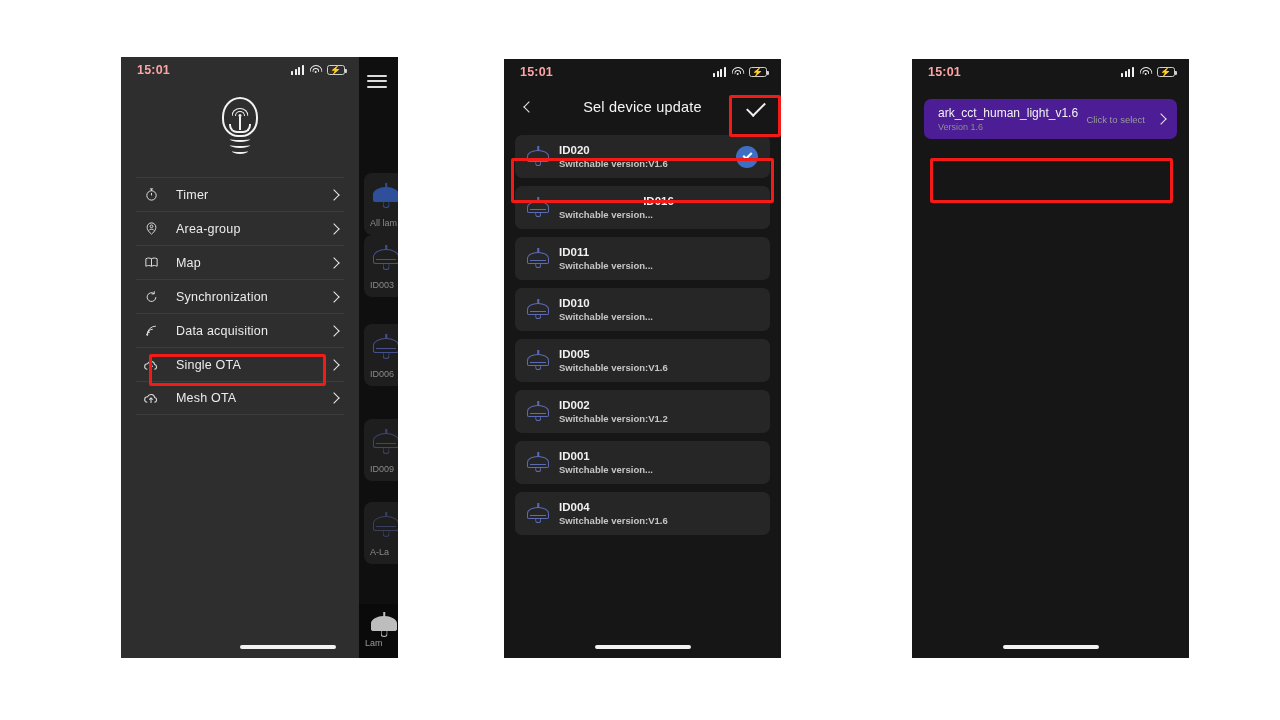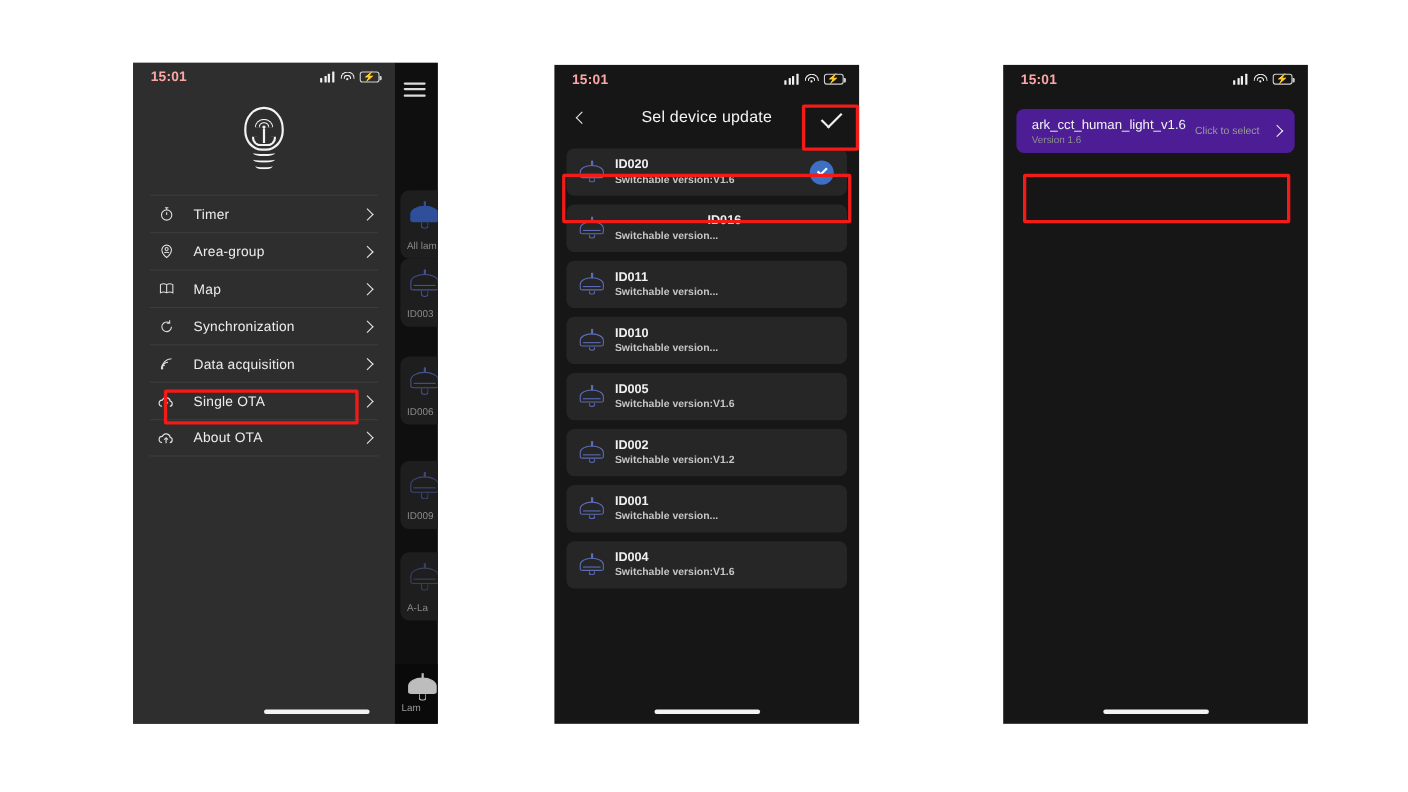--- a/index.html
+++ b/index.html
@@ -328,21 +328,21 @@
         </div>
 
         <div class="mrow">
           <span class="micon">
             <svg width="16" height="16" viewBox="0 0 24 24" fill="none" stroke="currentColor" stroke-width="1.6">
               <path d="M6.5 18.5a4.2 4.2 0 0 1 .4-8.4 5.6 5.6 0 0 1 10.7 1.3 3.6 3.6 0 0 1-.6 7.1"></path>
               <path d="M12 19.5v-7"></path>
                 <path d="M9.4 14.6L12 12l2.6 2.6"></path>
             </svg>
           </span>
-          <span class="mlabel">About OTA</span>
+          <span class="mlabel">Mesh OTA</span>
           <span class="marrow chev right"></span>
         </div>
 
 
       </div>
 
       <div class="home-ind" style="left:119px;transform:none;"></div>
     </div>
   </div>
 

